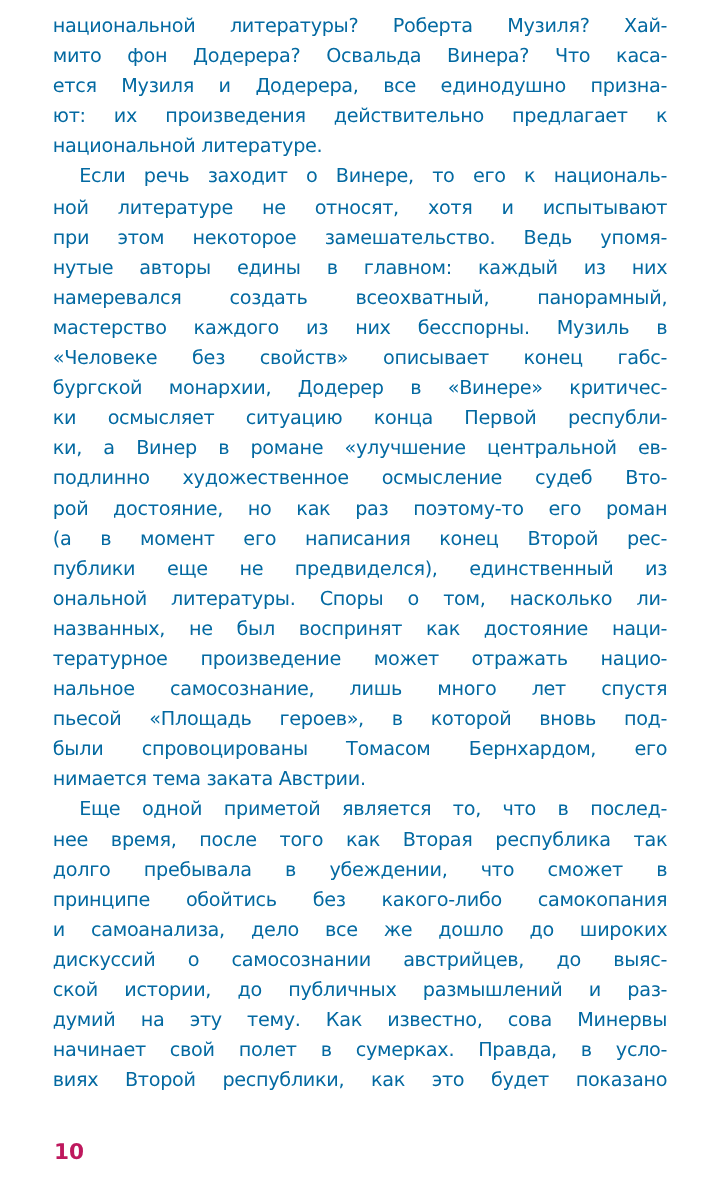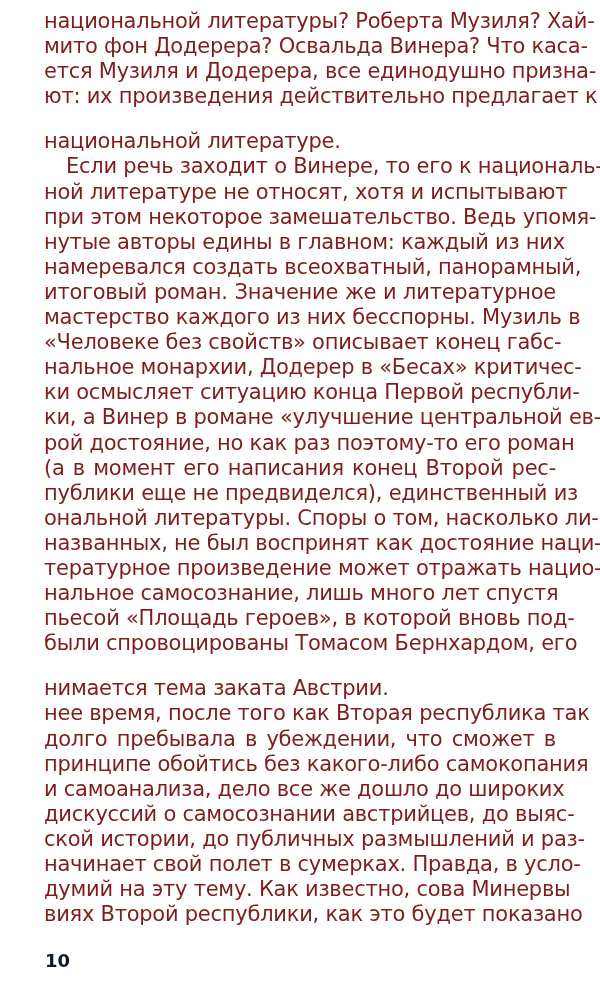--- a/index.html
+++ b/index.html
@@ -1,71 +1,72 @@
 <!DOCTYPE html>
 <html><head>
 <meta charset="utf-8">
 <style>
   html, body { margin: 0; padding: 0; background: #ffffff; }
   body { width: 600px; height: 993px; position: relative; overflow: hidden; }
   .page {
     position: absolute; left: 44px; top: 9px; width: 512px;
     font-family: "DejaVu Sans", sans-serif;
-    font-size: 21px; line-height: 25.1px; color: #7f1d1d;
+    font-size: 16px; line-height: 25.1px; color: #0369a1;
     letter-spacing: -0.25px;
   }
   .line { display: block; white-space: nowrap; text-align: justify; text-align-last: justify; height: 25.1px; }
-  .line.last { text-align-last: left; margin-top: 20px; }
+  .line.last { text-align-last: left; }
   .line.indent { padding-left: 22px; }
   .pagenum {
     position: absolute; left: 45px; top: 950px;
     font-family: "DejaVu Sans", sans-serif; font-weight: bold;
-    font-size: 18px; color: #0f172a;
+    font-size: 18px; color: #be185d;
   }
 </style>
 </head>
 <body>
 
 <div class="page">
   <div>
     <span class="line">национальной литературы? Роберта Музиля? Хай-</span>
     <span class="line">мито фон Додерера? Освальда Винера? Что каса-</span>
     <span class="line">ется Музиля и Додерера, все единодушно призна-</span>
     <span class="line">ют: их произведения действительно предлагает к</span>
     <span class="line last">национальной литературе.</span>
   </div>
   <div>
     <span class="line indent">Если речь заходит о Винере, то его к националь-</span>
     <span class="line">ной литературе не относят, хотя и испытывают</span>
     <span class="line">при этом некоторое замешательство. Ведь упомя-</span>
     <span class="line">нутые авторы едины в главном: каждый из них</span>
     <span class="line">намеревался создать всеохватный, панорамный,</span>
-    <span class="line">итоговый роман. Значение же и литературное</span>
     <span class="line">мастерство каждого из них бесспорны. Музиль в</span>
     <span class="line">«Человеке без свойств» описывает конец габс-</span>
-    <span class="line">нальное монархии, Додерер в «Бесах» критичес-</span>
+    <span class="line">бургской монархии, Додерер в «Винере» критичес-</span>
     <span class="line">ки осмысляет ситуацию конца Первой республи-</span>
     <span class="line">ки, а Винер в романе «улучшение центральной ев-</span>
+    <span class="line">подлинно художественное осмысление судеб Вто-</span>
     <span class="line">рой достояние, но как раз поэтому-то его роман</span>
     <span class="line">(а в момент его написания конец Второй рес-</span>
     <span class="line">публики еще не предвиделся), единственный из</span>
     <span class="line">ональной литературы. Споры о том, насколько ли-</span>
     <span class="line">названных, не был воспринят как достояние наци-</span>
     <span class="line">тературное произведение может отражать нацио-</span>
     <span class="line">нальное самосознание, лишь много лет спустя</span>
     <span class="line">пьесой «Площадь героев», в которой вновь под-</span>
     <span class="line">были спровоцированы Томасом Бернхардом, его</span>
     <span class="line last">нимается тема заката Австрии.</span>
   </div>
   <div>
+    <span class="line indent">Еще одной приметой является то, что в послед-</span>
     <span class="line">нее время, после того как Вторая республика так</span>
     <span class="line">долго пребывала в убеждении, что сможет в</span>
     <span class="line">принципе обойтись без какого-либо самокопания</span>
     <span class="line">и самоанализа, дело все же дошло до широких</span>
     <span class="line">дискуссий о самосознании австрийцев, до выяс-</span>
     <span class="line">ской истории, до публичных размышлений и раз-</span>
+    <span class="line">думий на эту тему. Как известно, сова Минервы</span>
     <span class="line">начинает свой полет в сумерках. Правда, в усло-</span>
-    <span class="line">думий на эту тему. Как известно, сова Минервы</span>
     <span class="line">виях Второй республики, как это будет показано</span>
   </div>
 </div>
 
 <div class="pagenum">10</div>
 
 </body></html>

